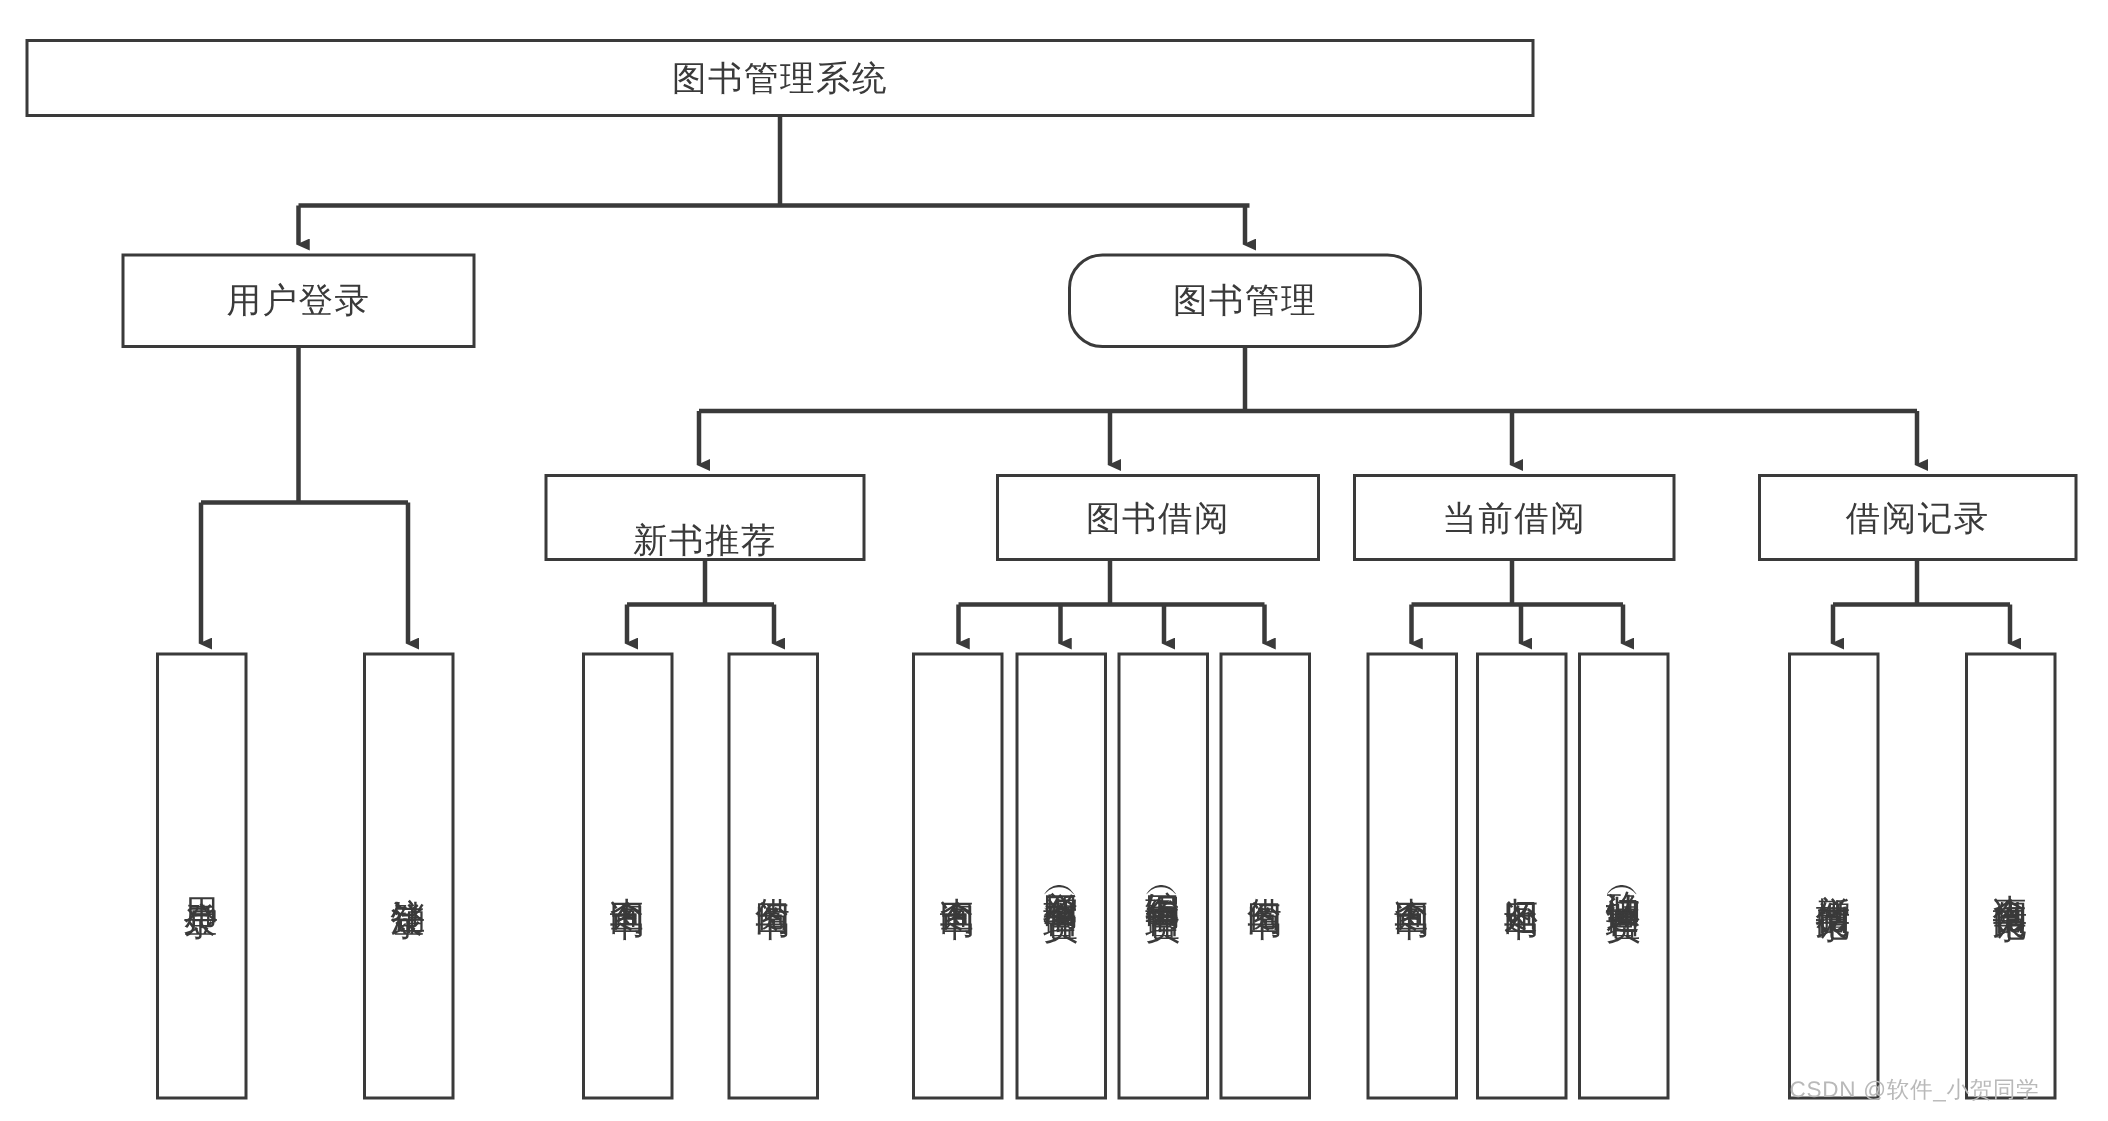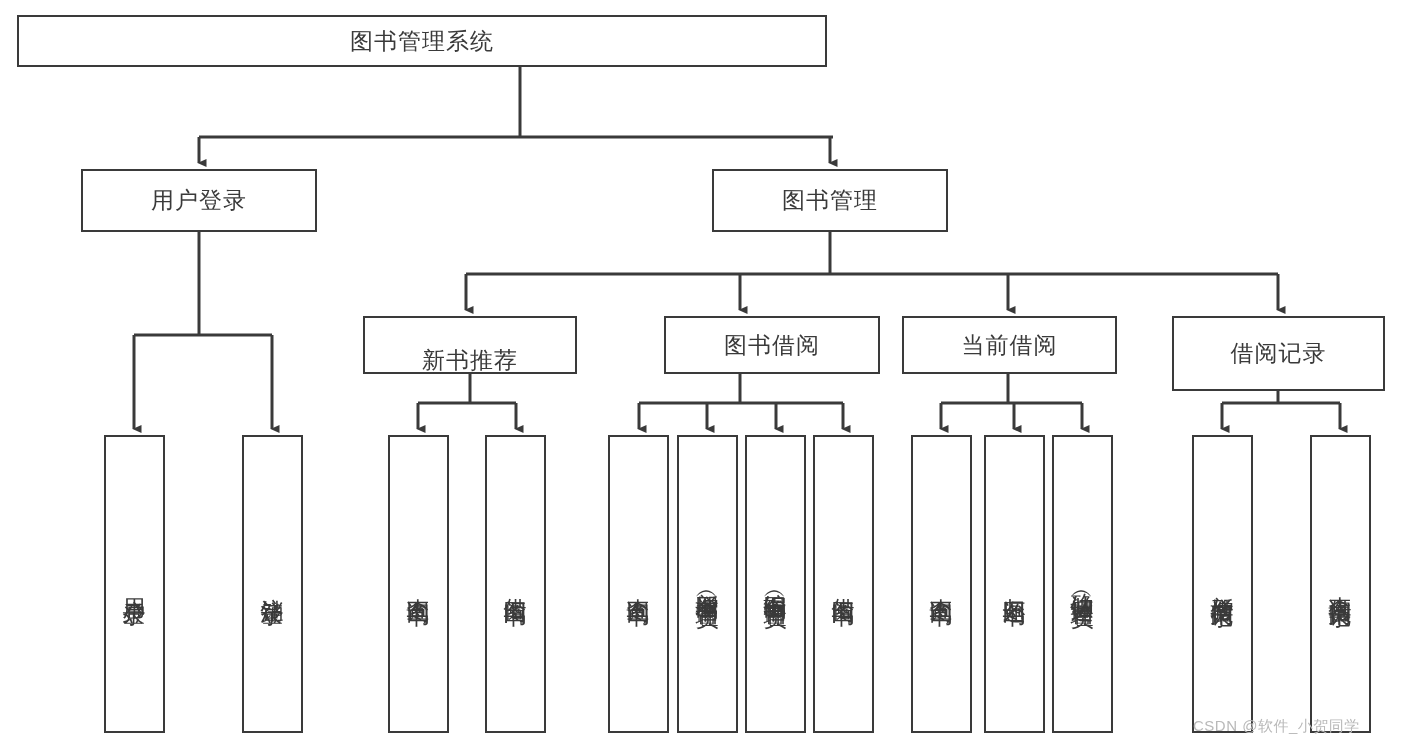--- a/index.html
+++ b/index.html
@@ -110,41 +110,41 @@
       <path d="M1014,403 L1014,429" marker-end="url(#arrow)"></path>
       <path d="M1082,403 L1082,429" marker-end="url(#arrow)"></path>
 
       <path d="M1278,374 L1278,403"></path>
       <path d="M1222,403 L1340,403"></path>
       <path d="M1222,403 L1222,429" marker-end="url(#arrow)"></path>
       <path d="M1340,403 L1340,429" marker-end="url(#arrow)"></path>
     </g>
   </svg>
 
-  <div class="node node-h node-root" style="left:17px;top:15px;width:810px;height:52px;">
+  <div class="node node-h node-root" style="left:17px;top:26px;width:1006px;height:52px;">
     <span>图书管理系统</span>
   </div>
 
   <div class="node node-h" style="left:81px;top:169px;width:236px;height:63px;">
     <span>用户登录</span>
   </div>
-  <div class="node node-h" style="left:712px;top:169px;width:236px;height:63px;">
+  <div class="node node-h" style="left:712px;top:169px;width:236px;height:63px;border-radius:23px;">
     <span>图书管理</span>
   </div>
 
   <div class="node node-h" style="left:363px;top:316px;width:214px;height:58px;align-items:flex-end;">
     <span>新书推荐</span>
   </div>
   <div class="node node-h" style="left:664px;top:316px;width:216px;height:58px;">
     <span>图书借阅</span>
   </div>
   <div class="node node-h" style="left:902px;top:316px;width:215px;height:58px;">
     <span>当前借阅</span>
   </div>
-  <div class="node node-h" style="left:1172px;top:316px;width:213px;height:75px;">
+  <div class="node node-h" style="left:1172px;top:316px;width:213px;height:58px;">
     <span>借阅记录</span>
   </div>
 
   <div class="node" style="left:104px;top:435px;width:61px;height:298px;">
     <span class="node-v">用户登录</span>
   </div>
   <div class="node" style="left:242px;top:435px;width:61px;height:298px;">
     <span class="node-v">注销登录</span>
   </div>
   <div class="node" style="left:388px;top:435px;width:61px;height:298px;">

